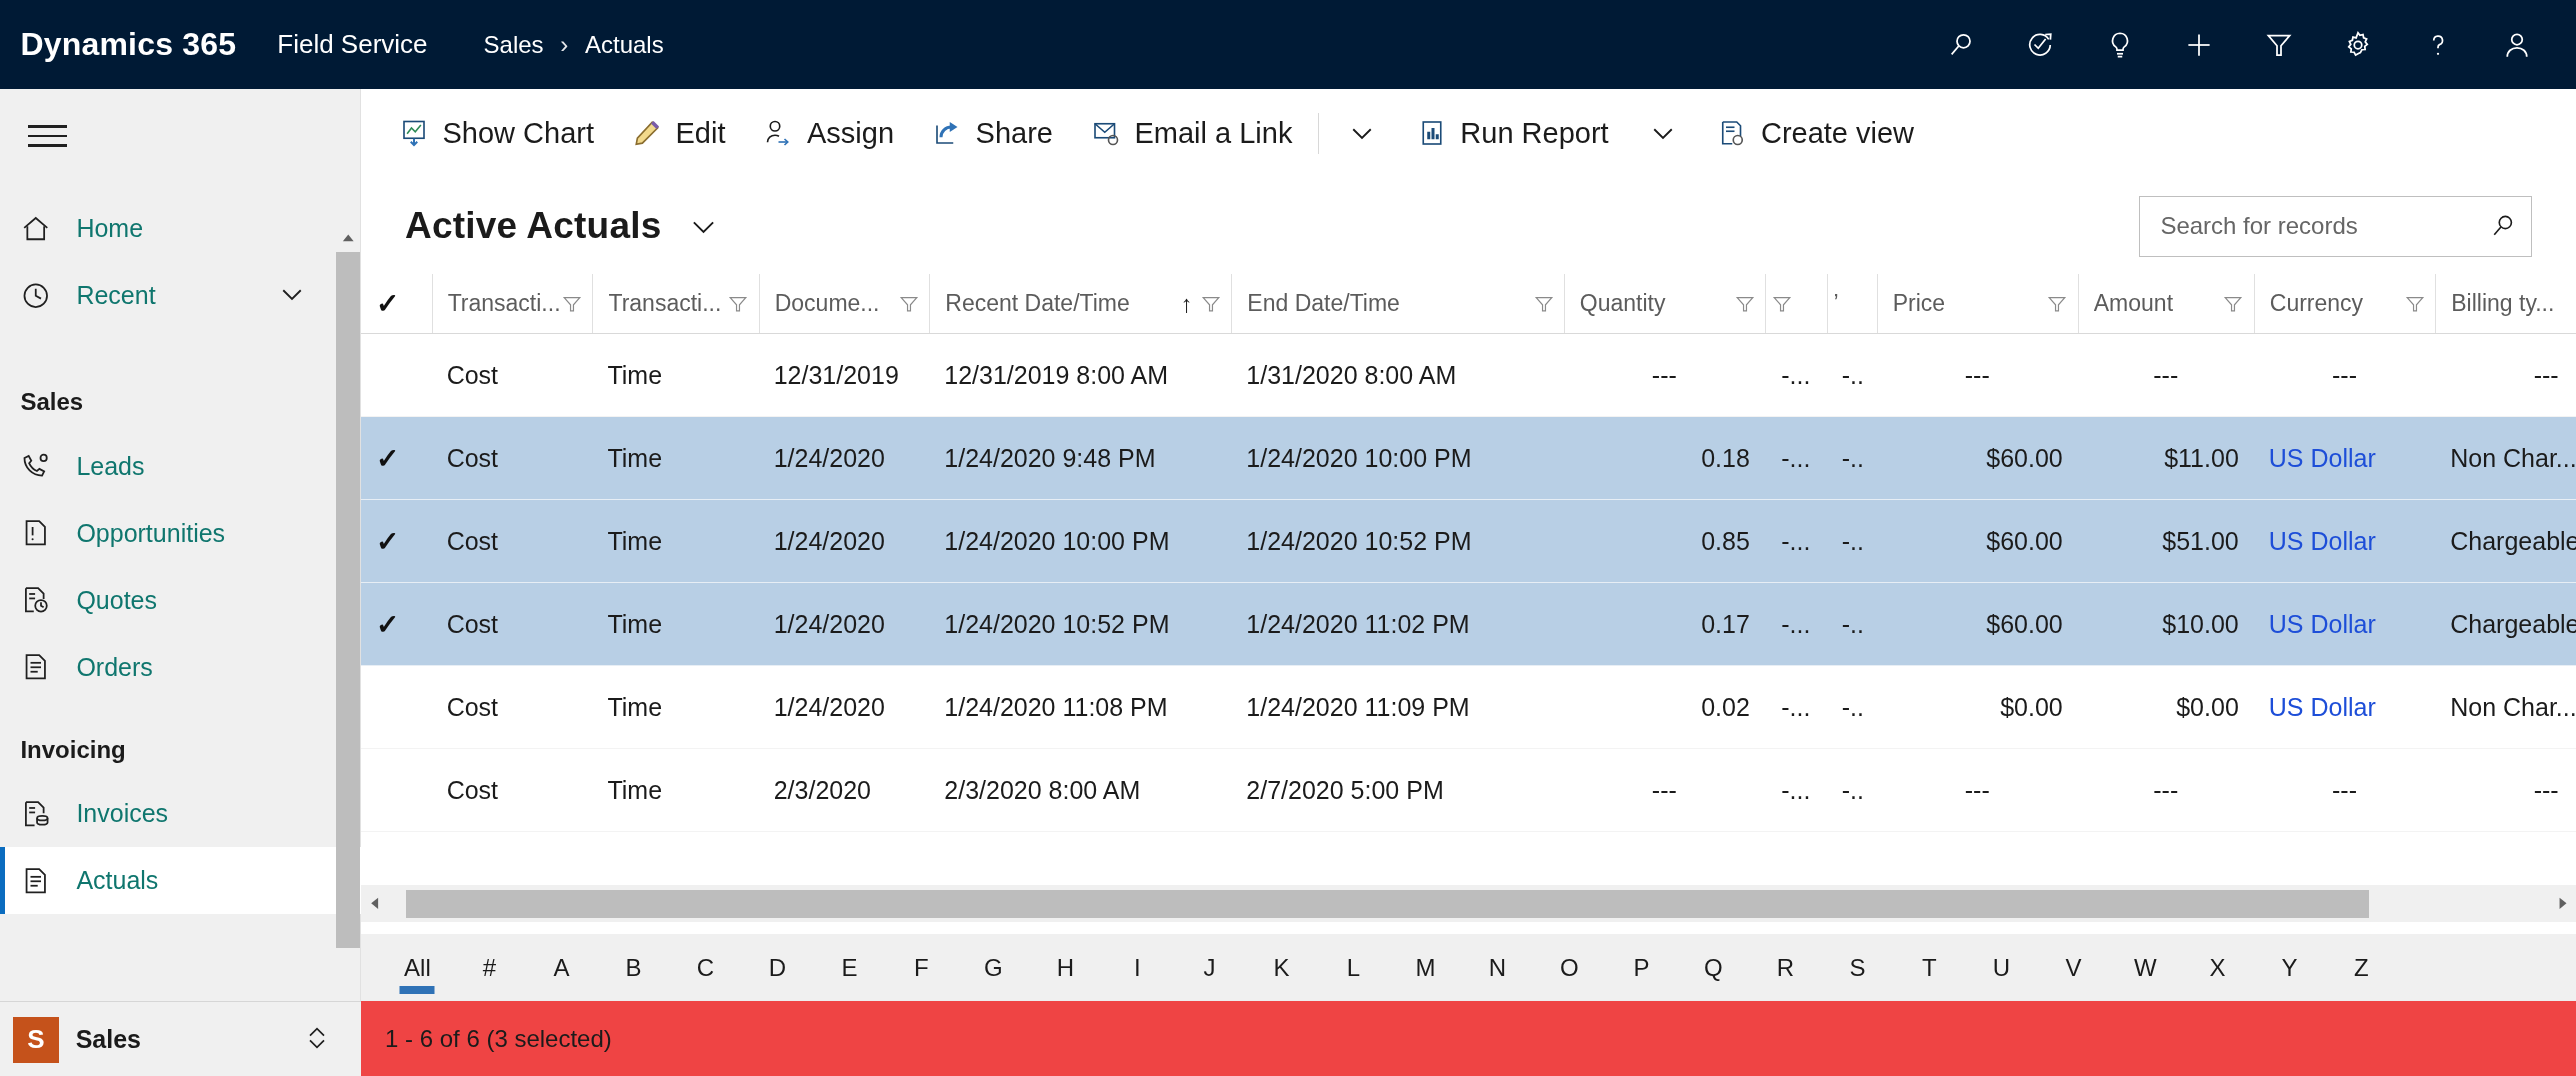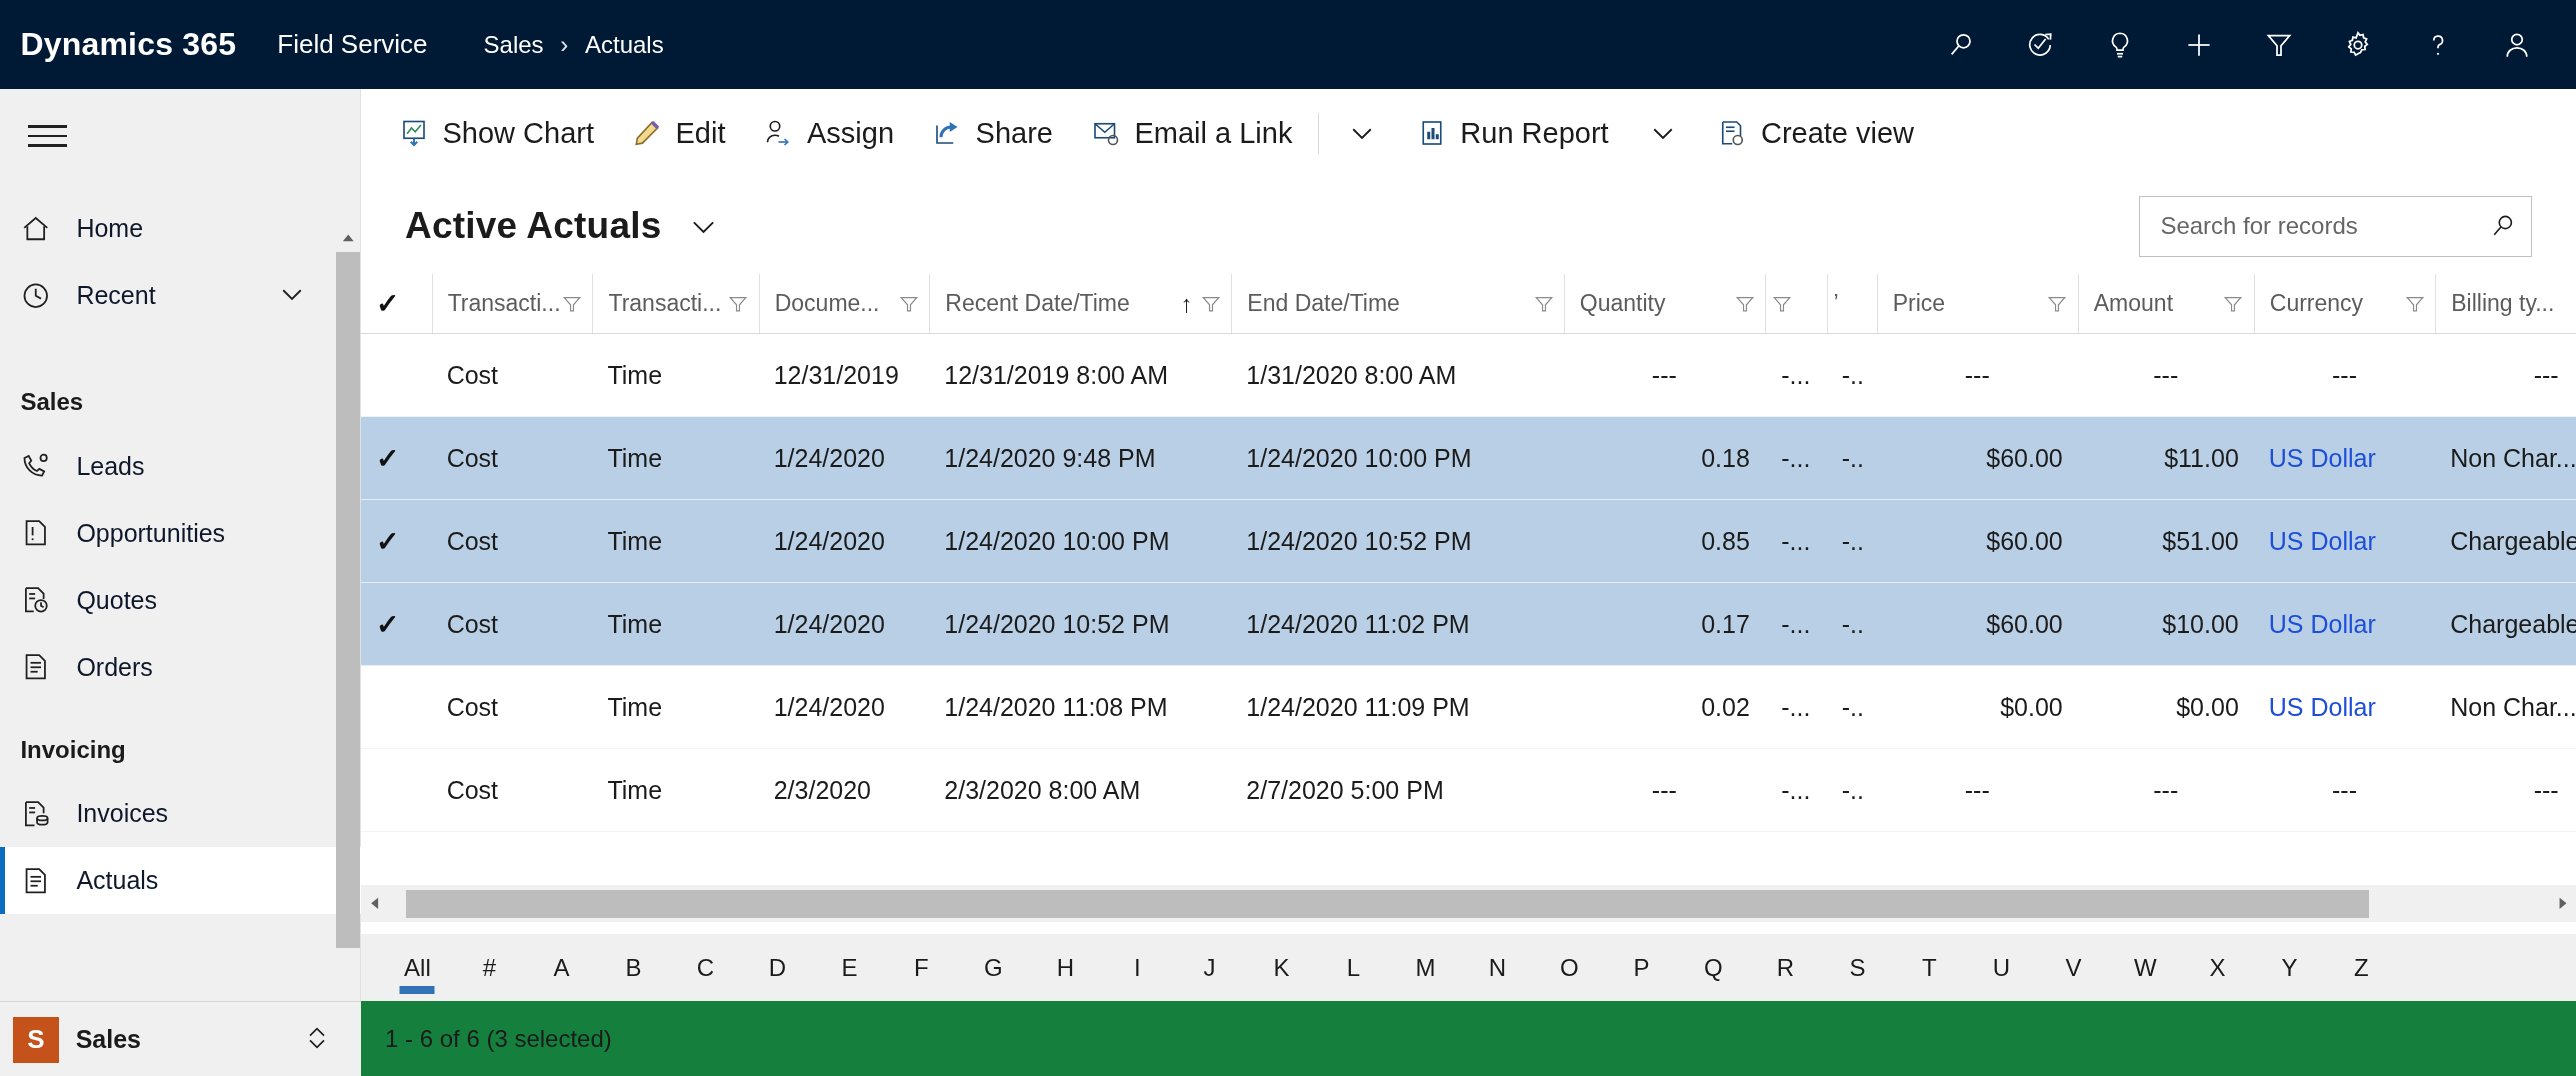--- a/index.html
+++ b/index.html
@@ -64,21 +64,21 @@
     display: flex; align-items: center;
     height: 67px; padding-left: 20.4px; position: relative;
     cursor: pointer;
   }
   .nav-item .ico {
     width: 43px; min-width: 43px; height: 33px;
     display: flex; align-items: center; justify-content: flex-start;
     color: #202020;
   }
   .nav-item .lbl {
-    font-size: 25px; color: #0f172a; margin-left: 13px; white-space: nowrap;
+    font-size: 25px; color: #0f766e; margin-left: 13px; white-space: nowrap;
   }
   .nav-item .chev {
     margin-left: auto; margin-right: 54px; color: #202020;
   }
   .nav-item.active { background: #ffffff; }
   .nav-item.active::before {
     content: ""; position: absolute; left: 0; top: 0;
     width: 4.6px; height: 100%; background: #0b6cbf;
   }
   .nav-group {
@@ -216,21 +216,21 @@
     cursor: pointer; position: relative; padding-bottom: 9.3px;
   }
   .alpha .ch.active::after {
     content: ""; position: absolute; left: 50%; transform: translateX(-50%);
     bottom: -1.9px; width: 35px; height: 7.4px; background: #2f72b6;
   }
 
   
   .statusbar {
     position: absolute; top: 1000px; left: 361px;
-    width: 2215px; height: 77px; background: #15803d;
+    width: 2215px; height: 77px; background: #ef4444;
     display: flex; align-items: center;
     border-top: 0.9px solid #ededed;
   }
   .statusbar .st { font-size: 24px; color: #1b1b1b; margin-left: 24px; }
 </style>
 </head>
 <body>
 
 <div class="topbar">
   <div class="brand">Dynamics 365</div>

